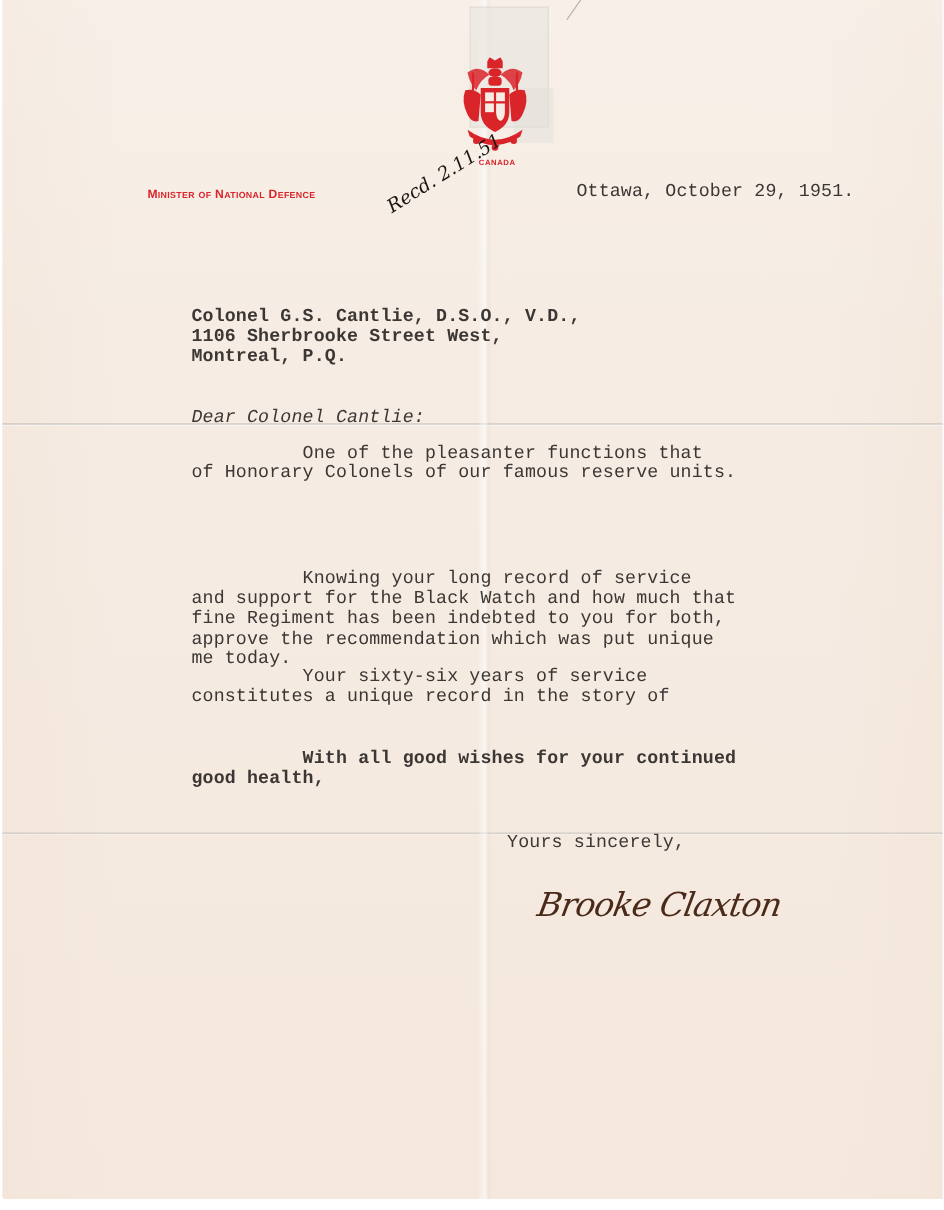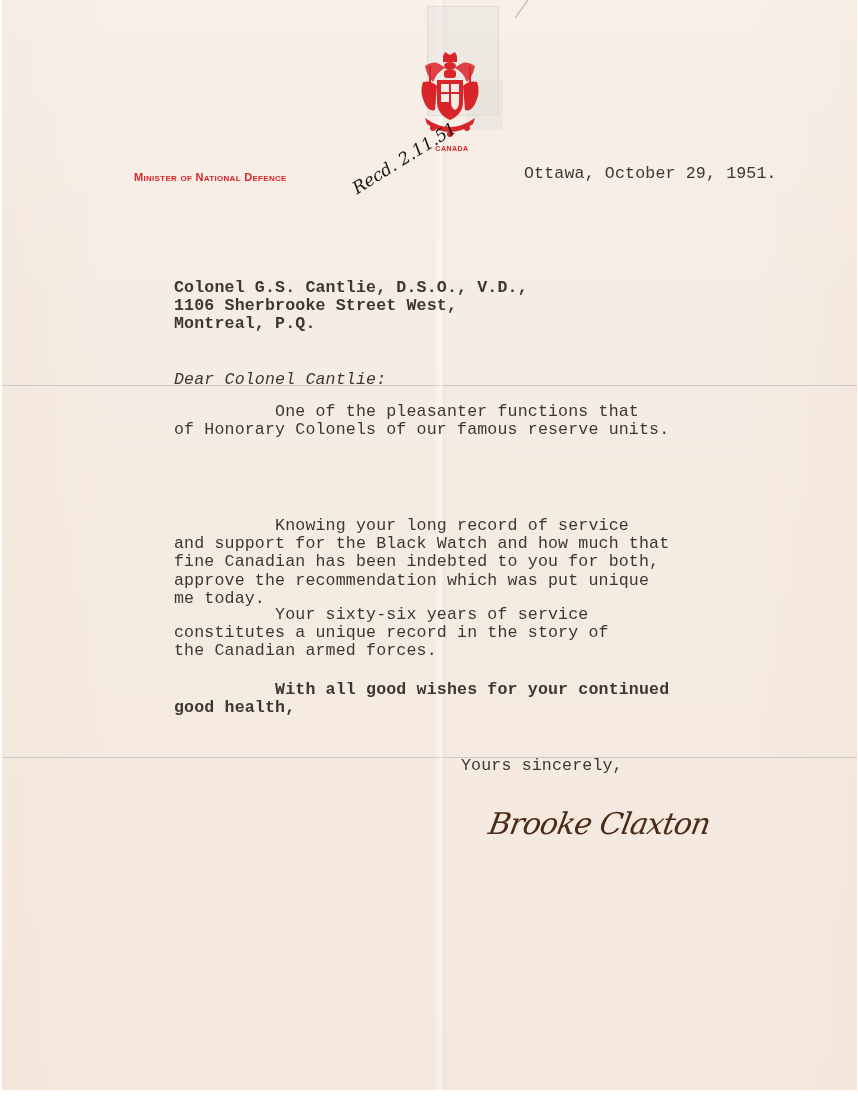--- a/index.html
+++ b/index.html
@@ -131,23 +131,23 @@
   <div class="annotation">Recd. 2.11.51</div>
 
   <div class="typed dateline">Ottawa, October 29, 1951.</div>
 
   <div class="typed address"><div>Colonel G.S. Cantlie, D.S.O., V.D.,</div><div>1106 Sherbrooke Street West,</div><div>Montreal, P.Q.</div></div>
 
   <div class="typed salutation">Dear Colonel Cantlie:</div>
 
   <div class="typed p1"><div>          One of the pleasanter functions that</div><div>of Honorary Colonels of our famous reserve units.</div></div>
 
-  <div class="typed p2"><div>          Knowing your long record of service</div><div>and support for the Black Watch and how much that</div><div>fine Canadian has been indebted to you for both,</div><div>approve the recommendation which was put unique</div><div>me today.</div></div>
+  <div class="typed p2"><div>          Knowing your long record of service</div><div>and support for the Black Watch and how much that</div><div>fine Regiment has been indebted to you for both,</div><div>approve the recommendation which was put unique</div><div>me today.</div></div>
 
-  <div class="typed p3"><div>          Your sixty-six years of service</div><div>constitutes a unique record in the story of</div><div>the Canadian armed forces.</div></div>
+  <div class="typed p3"><div>          Your sixty-six years of service</div><div>constitutes a unique record in the story of</div></div>
 
   <div class="typed p4"><div>          With all good wishes for your continued</div><div>good health,</div></div>
 
   <div class="typed closing">Yours sincerely,</div>
 
   <div class="signature">
     <span class="sig-text">Brooke Claxton</span>
   </div>
 </div>
 

